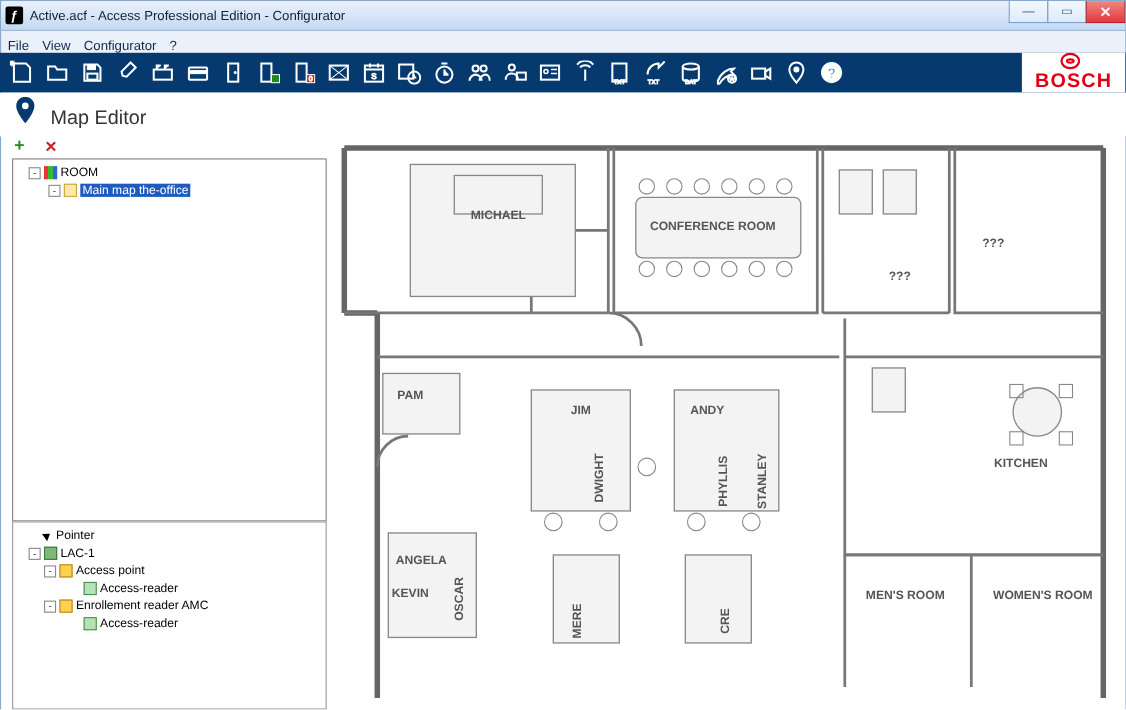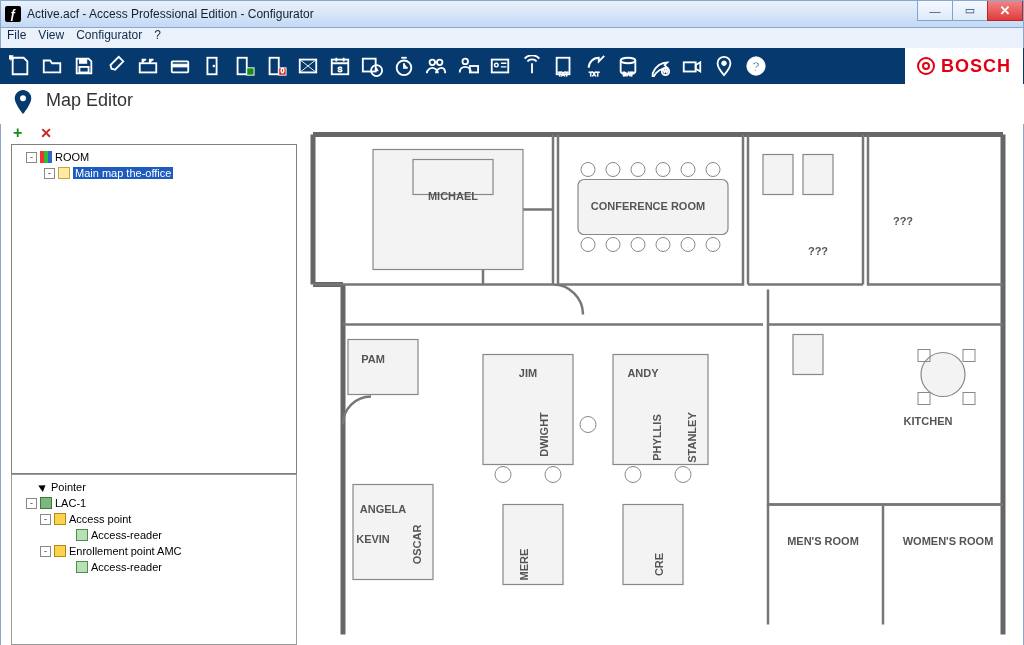--- a/index.html
+++ b/index.html
@@ -8,34 +8,34 @@
   
   .titlebar { height:28px; background:linear-gradient(#e9f1fb,#d7e6f9 50%,#c3d8f3); display:flex; align-items:center; padding:0 4px; border:1px solid #8aa8cc; position:relative; }
   .titlebar .app-icon { width:16px; height:16px; margin-right:6px; display:flex; align-items:center; justify-content:center; font-size:12px; font-weight:bold; color:#fff; background:#000; border-radius:2px;}
   .titlebar .title-text { font-size:12px; color:#123; }
   .titlebar .win-controls { position:absolute; right:0; top:0; display:flex; height:20px; }
   .titlebar .win-btn { width:36px; height:20px; border:1px solid #7fa4d2; border-top:none; margin-left:-1px; display:flex; align-items:center; justify-content:center; font-size:11px; background:linear-gradient(#f4f8ff,#dfeaf8); color:#2b4d7a;}
   .titlebar .win-btn.close { background:linear-gradient(#f08585,#e23b3b); border-color:#b02828; color:#fff; font-weight:bold;}
   .titlebar .win-btn.close span{font-size:13px;}
 
   
-  .menubar { height:20px; background:#eaf1fb; display:flex; align-items:flex-start; padding:0 6px; font-size:12px; border-left:1px solid #8aa8cc; border-right:1px solid #8aa8cc;}
+  .menubar { height:20px; background:#eaf1fb; display:flex; align-items:flex-end; padding:0 6px; font-size:12px; border-left:1px solid #8aa8cc; border-right:1px solid #8aa8cc;}
   .menubar .menu-item { margin-right:12px; color:#102a4b; cursor:default; }
 
   
   .toolbar { height:36px; background:#063a6e; display:flex; align-items:center; padding:0 4px; border-left:1px solid #063a6e; border-right:1px solid #063a6e;}
   .toolbar .tbtn { width:30px; height:30px; margin-right:2px; display:flex; align-items:center; justify-content:center; color:#fff; font-size:18px;}
   .toolbar .tbtn svg { width:22px; height:22px; fill:#fff; stroke:#fff; }
   .toolbar .spacer { flex:1; }
-  .toolbar .brand { background:#fff; height:36px; display:flex; align-items:center; padding:0 12px; color:#e20015; font-weight:bold; font-size:18px; letter-spacing:1px; margin:-0 -4px 0 0;}
+  .toolbar .brand { background:#fff; height:36px; display:flex; align-items:center; padding:0 12px; color:#e20015; font-weight:bold; font-size:18px; letter-spacing:1px; margin:-0 -4px 0 0;flex-direction:column;}
   .toolbar .brand .ring { width:18px; height:18px; border:2px solid #e20015; border-radius:50%; margin-right:6px; position:relative;}
   .toolbar .brand .ring::before{content:"";position:absolute; inset:3px; border:2px solid #e20015; border-radius:50%;}
 
   
-  .page-header { height:40px; display:flex; align-items:flex-start; padding:6px 14px; }
+  .page-header { height:40px; display:flex; align-items:flex-end; padding:6px 14px; }
   .page-header .pin-icon { color:#063a6e; font-size:20px; margin-right:14px; }
   .page-header .page-title { font-size:18px; color:#333; }
 
   
   .main { display:flex; height:calc(645px - 28px - 20px - 36px - 40px); border-left:1px solid #8aa8cc; border-right:1px solid #8aa8cc;}
   .sidebar { width:302px; display:flex; flex-direction:column; padding:0 6px 0 10px;}
   .canvas-area { flex:1; border-left:0; position:relative; overflow:hidden; background:#fff;}
   .canvas-area img, .canvas-area .floorplan { width:100%; height:100%; }
 
   
@@ -308,21 +308,21 @@
         <span class="ic-sq ic-door"></span>
         <span>Access point</span>
       </div>
       <div class="tree-row indent4">
         <span class="ic-sq ic-rdr"></span>
         <span>Access-reader</span>
       </div>
       <div class="tree-row indent2">
         <span class="tg">-</span>
         <span class="ic-sq ic-door"></span>
-        <span>Enrollement point AMC</span>
+        <span>Enrollement reader AMC</span>
       </div>
       <div class="tree-row indent4">
         <span class="ic-sq ic-rdr"></span>
         <span>Access-reader</span>
       </div>
     </div>
   </div>
 
   <div class="canvas-area">
     <div class="floorplan">

